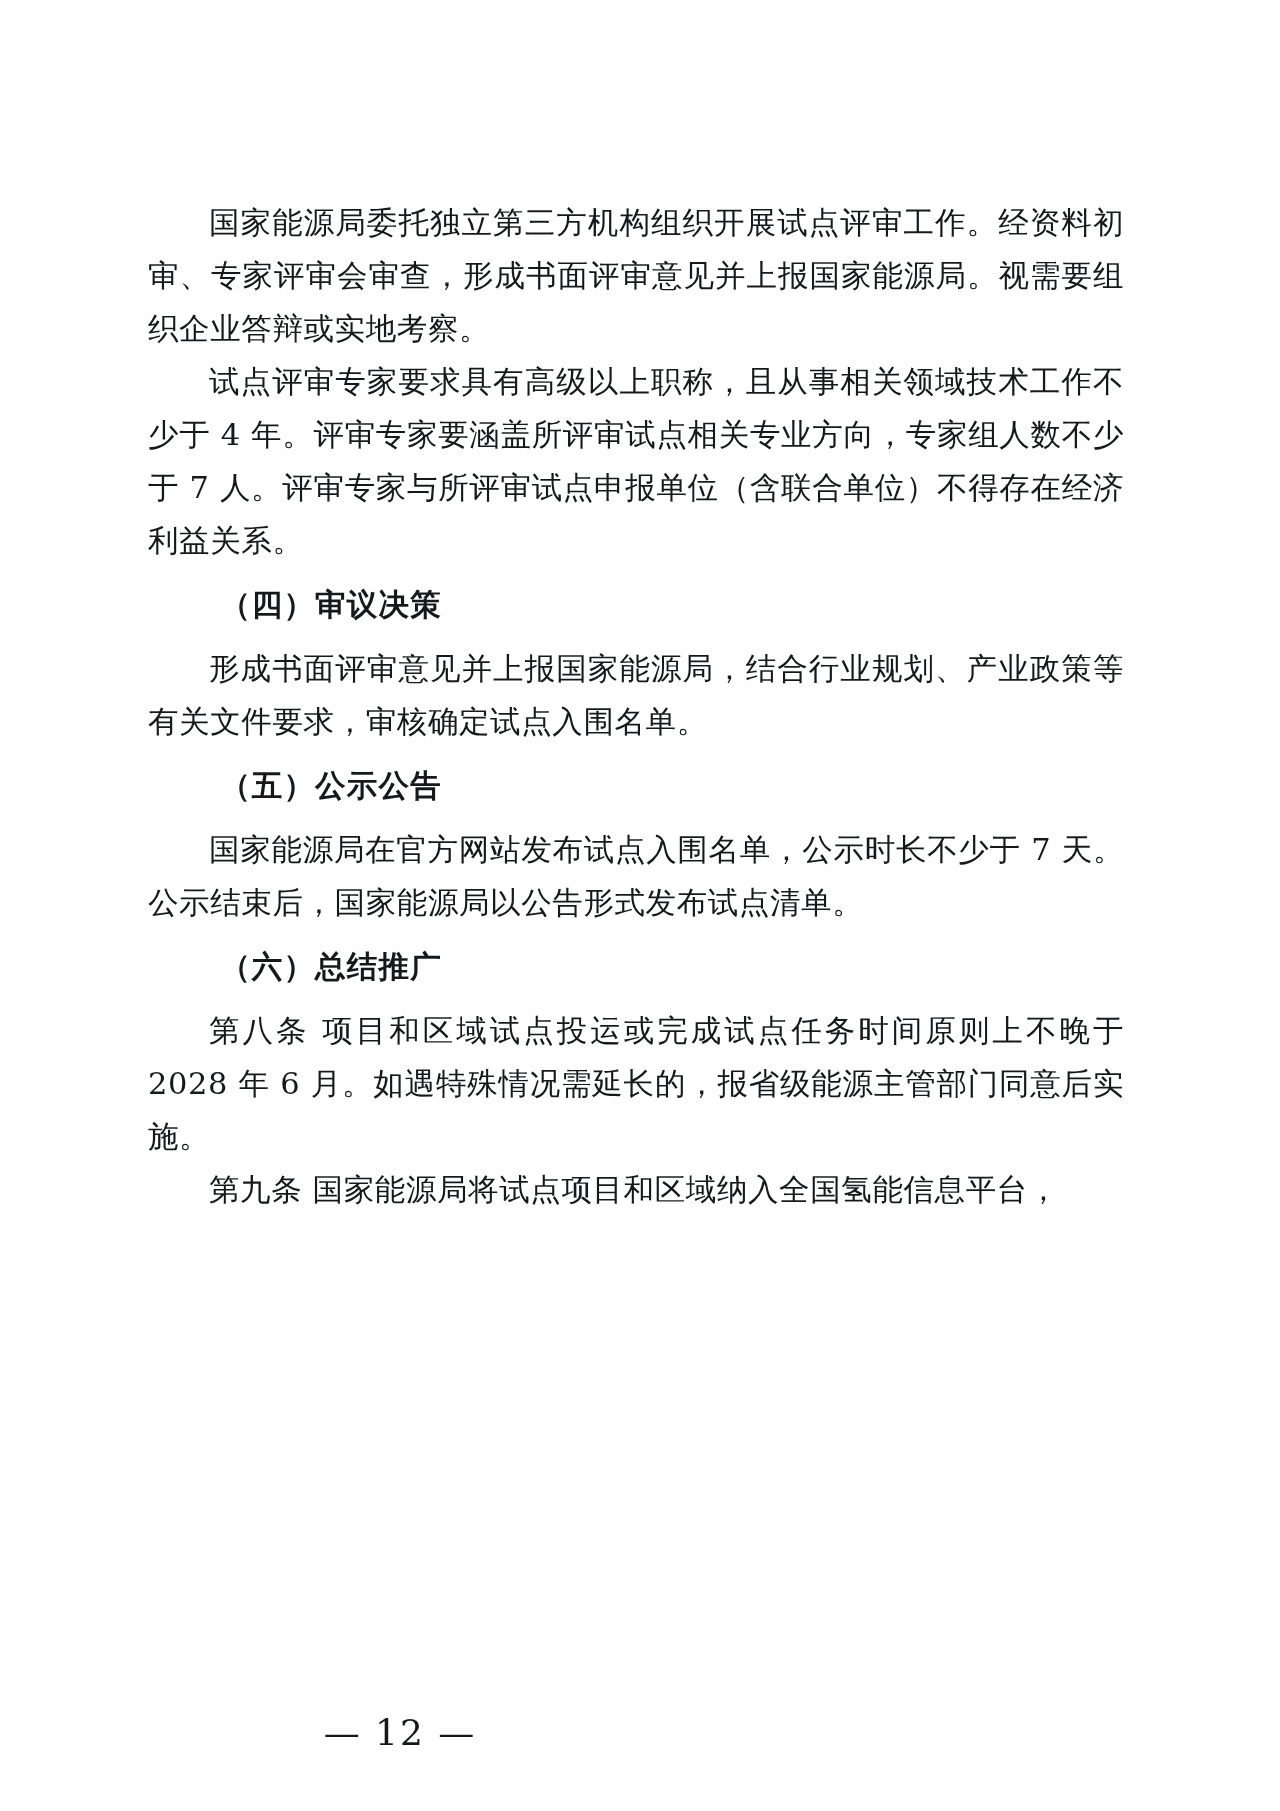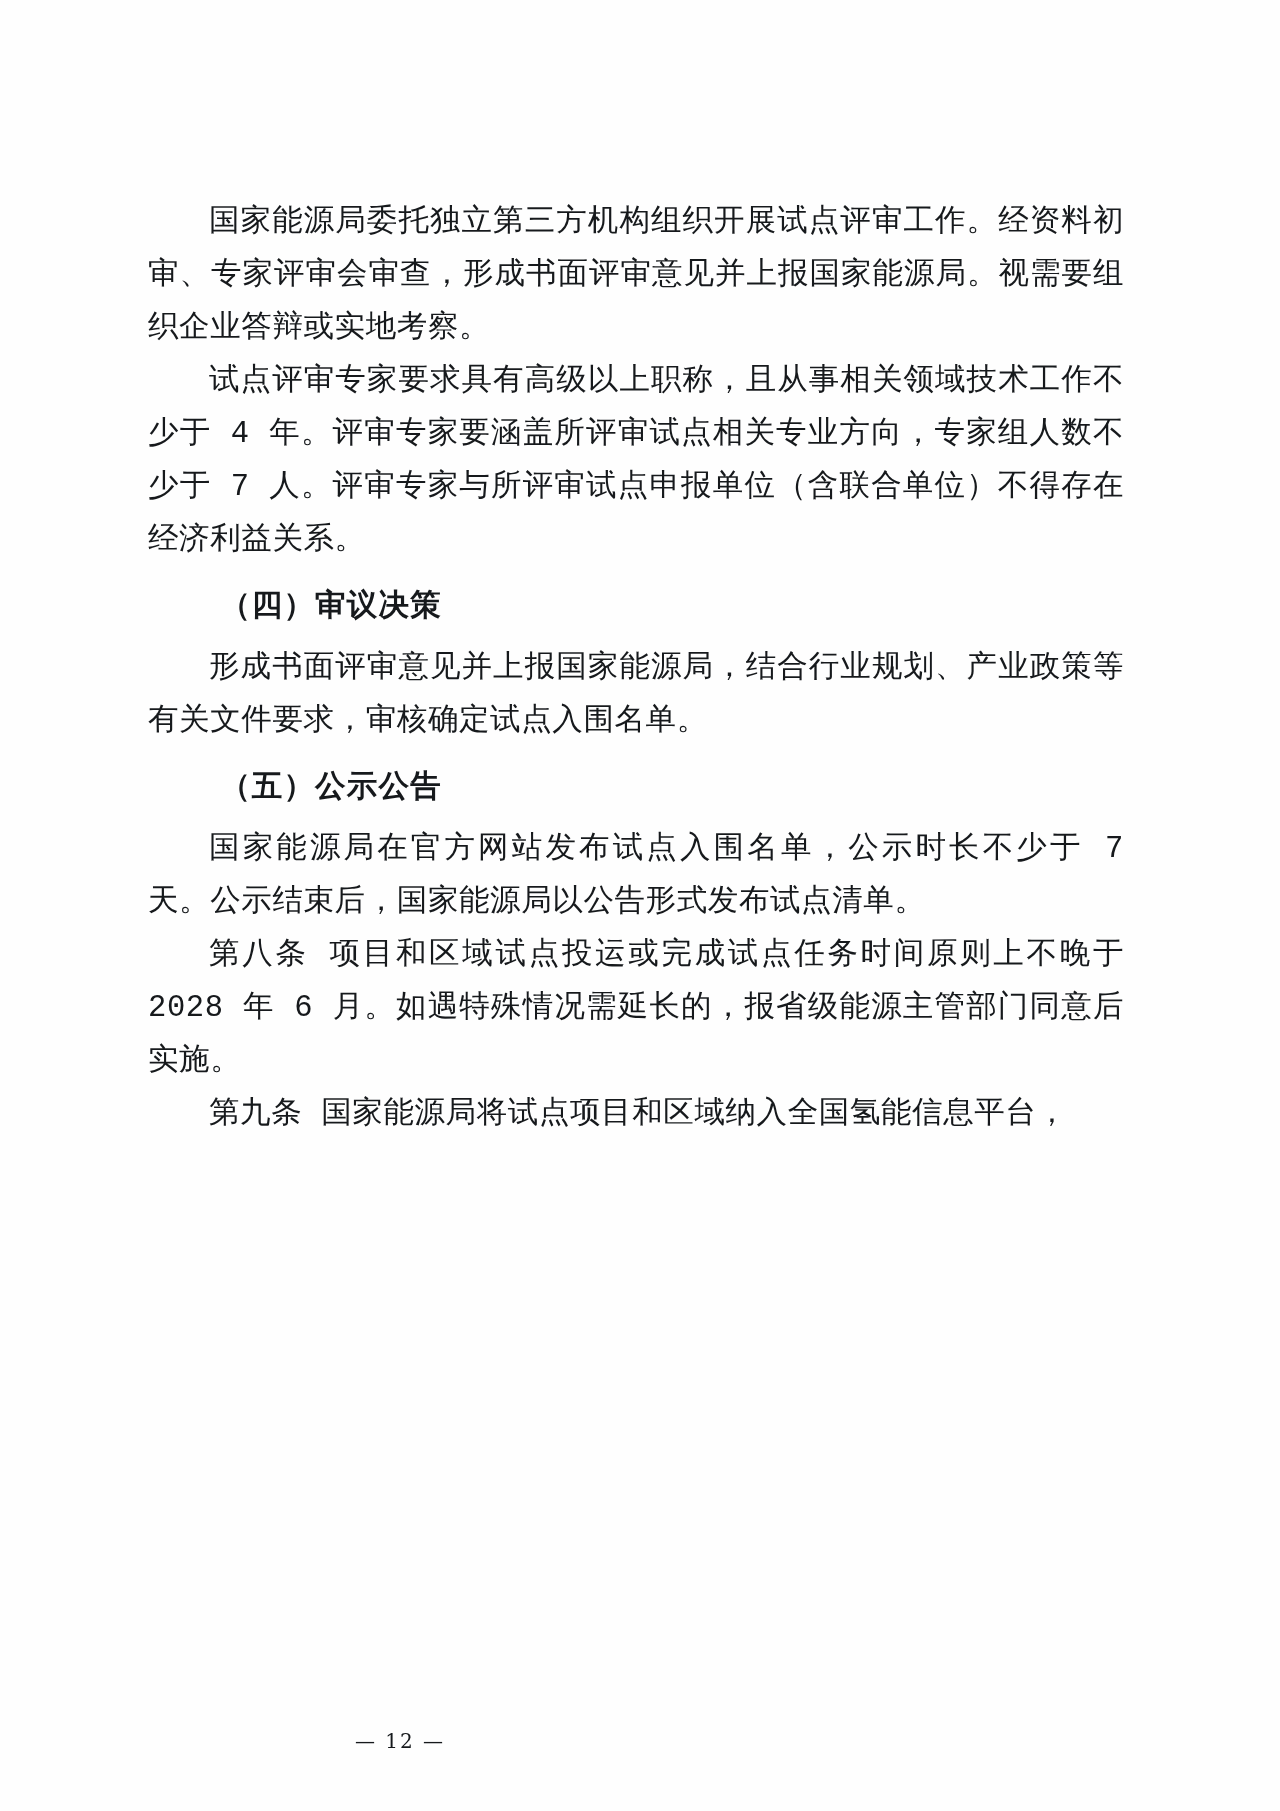--- a/index.html
+++ b/index.html
@@ -27,35 +27,34 @@
     font-size: 30.5px;
     line-height: 53px;
     text-align: justify;
     text-justify: inter-ideograph;
     letter-spacing: 0.6px;
     color: #16191c;
   }
   .para {
     margin: 0 8px 0 0;
     text-indent: 2em;
-    font-family: Liberation Mono, monospace;
   }
   .heading {
     margin: 11px;
     text-indent: 2em;
     font-weight: 700;
     letter-spacing: 1.2px;
   }
   .page-number {
     position: absolute;
     left: 0;
     right: 0;
     bottom: 58px;
     text-align: center;
-    font-size: 20px;
+    font-size: 36px;
     color: #16191c;
     letter-spacing: 2px;
     font-family: "DejaVu Serif", "Liberation Serif", serif;
   }
   .pn-inner {
     display: inline-block;
     padding-left: 0px;
     margin-left: -480px;
   }
 </style>
@@ -64,20 +63,21 @@
 
 <div class="page">
 
   <div class="body-text">
     <p class="para">国家能源局委托独立第三方机构组织开展试点评审工作。经资料初审、专家评审会审查，形成书面评审意见并上报国家能源局。视需要组织企业答辩或实地考察。</p>
     <p class="para">试点评审专家要求具有高级以上职称，且从事相关领域技术工作不少于 4 年。评审专家要涵盖所评审试点相关专业方向，专家组人数不少于 7 人。评审专家与所评审试点申报单位（含联合单位）不得存在经济利益关系。</p>
     <p class="heading">（四）审议决策</p>
     <p class="para">形成书面评审意见并上报国家能源局，结合行业规划、产业政策等有关文件要求，审核确定试点入围名单。</p>
     <p class="heading">（五）公示公告</p>
     <p class="para">国家能源局在官方网站发布试点入围名单，公示时长不少于 7 天。公示结束后，国家能源局以公告形式发布试点清单。</p>
+    <p class="heading">（六）总结推广</p>
     <p class="para">第八条 项目和区域试点投运或完成试点任务时间原则上不晚于 2028 年 6 月。如遇特殊情况需延长的，报省级能源主管部门同意后实施。</p>
     <p class="para">第九条 国家能源局将试点项目和区域纳入全国氢能信息平台，</p>
   </div>
 
   <div class="page-number">
     <span class="pn-inner">— 12 —</span>
   </div>
 
 </div>
 

